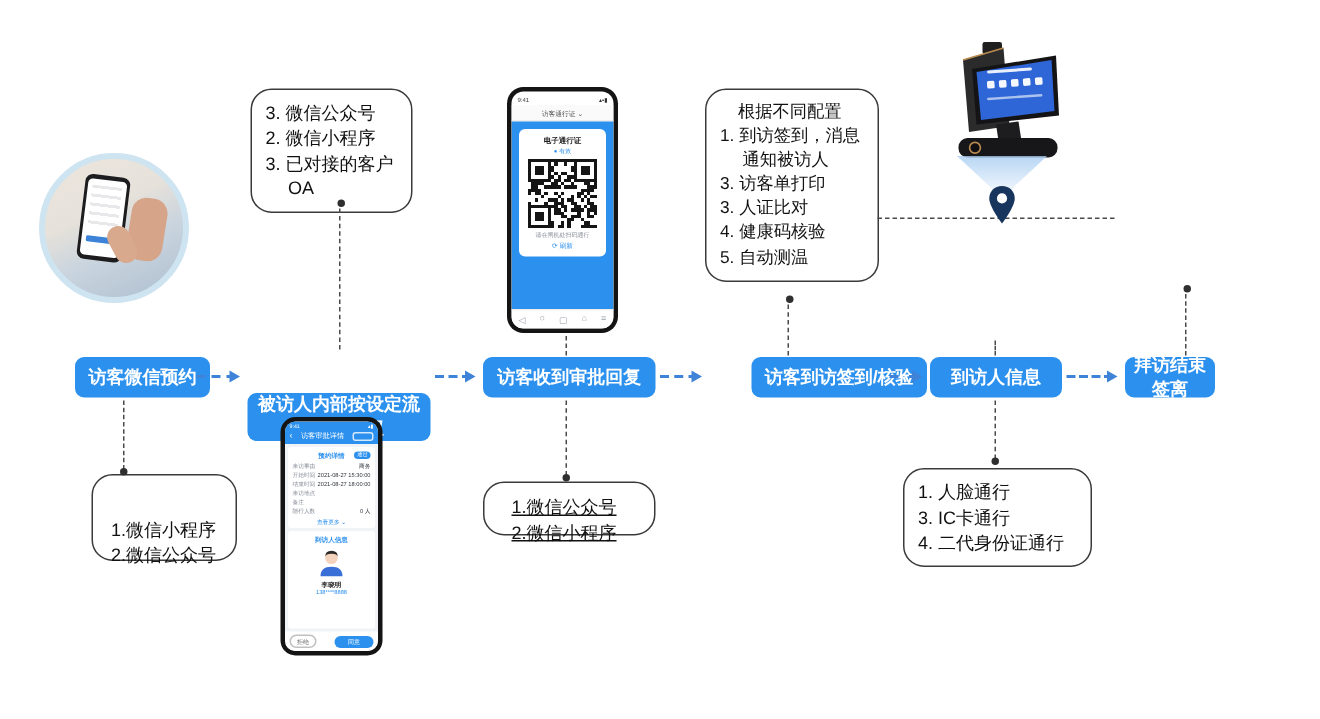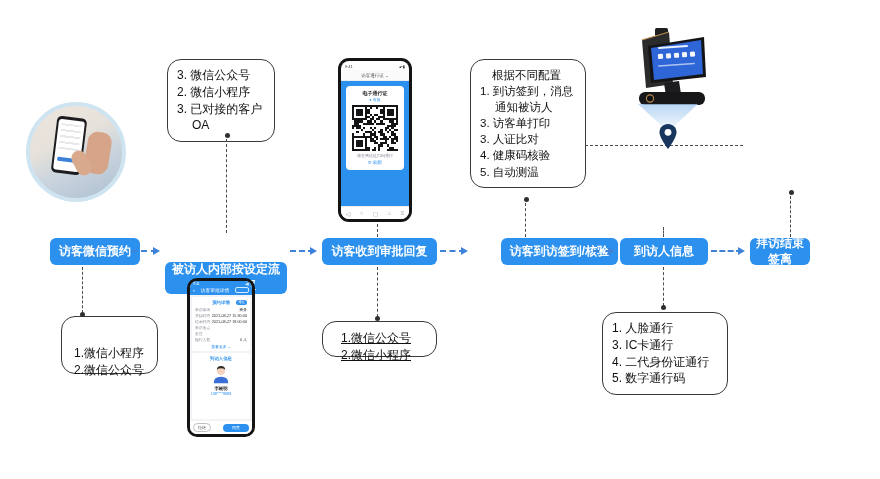--- a/index.html
+++ b/index.html
@@ -135,21 +135,20 @@
     <div class="ln">3. 人证比对</div>
     <div class="ln">4. 健康码核验</div>
     <div class="ln">5. 自动测温</div>
   </div>
 
 
   <div class="callout" style="left:602px;top:312px;width:126px;">
     <div class="ln">1. 人脸通行</div>
     <div class="ln">3. IC卡通行</div>
     <div class="ln">4. 二代身份证通行</div>
-    <div class="ln">5.  数字通行码</div>
   </div>
 
   <div class="node" style="left:38px;top:238px;width:90px;height:27px;margin-left:12px;">访客微信预约</div>
   <div class="node" style="left:165px;top:234px;width:122px;height:32px;margin-top:28px;">被访人内部按设定流程审核授权</div>
   <div class="node" style="left:322px;top:238px;width:115px;height:27px;">访客收到审批回复</div>
   <div class="node" style="left:501px;top:238px;width:117px;height:27px;">访客到访签到/核验</div>
   <div class="node" style="left:620px;top:238px;width:88px;height:27px;">到访人信息</div>
   <div class="node" style="left:750px;top:238px;width:60px;height:27px;">拜访结束签离</div>
 
   <div class="harrow" style="left:131px;top:250px;width:26px;"></div>

